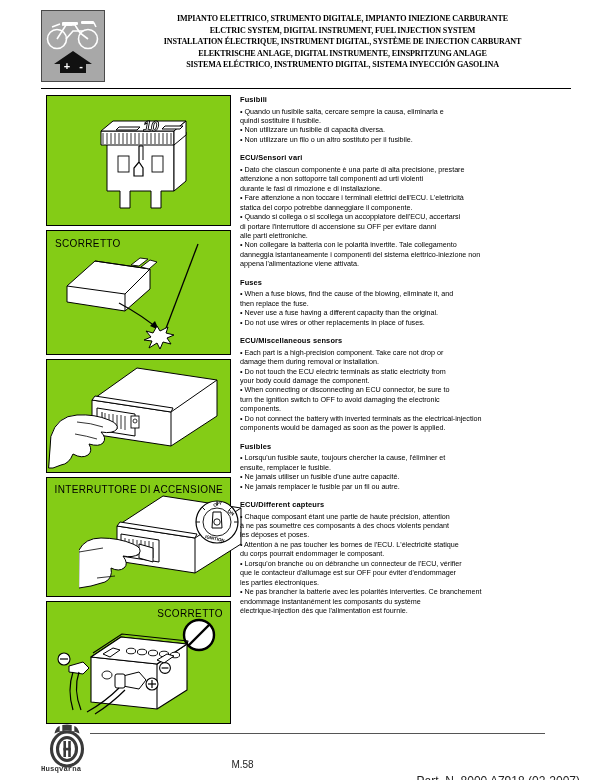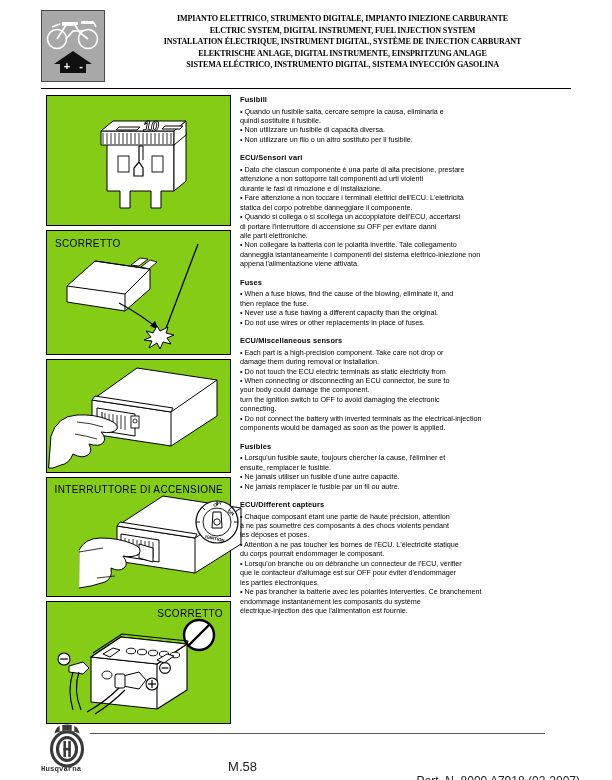--- a/index.html
+++ b/index.html
@@ -90,21 +90,21 @@
     width: 46px; height: 48px;
   }
   .husq-name {
     position: absolute; left: 41px; top: 765px;
     font-size: 7.3px; font-weight: bold; color: #333;
     letter-spacing: 0.1px;
     font-family: Liberation Mono, monospace;
   }
   .foot-page {
     position: absolute; left: 0; top: 759px; width: 485px;
-    text-align: center; font-size: 13px; color: #222;
+    text-align: center; font-size: 10px; color: #222;
   }
   .foot-part {
     position: absolute; right: 32px; top: 774px;
     font-size: 12px; color: #222;
   }
 </style>
 </head>
 <body>
 
 <div class="page">
@@ -403,24 +403,24 @@
       <p>then replace the fuse.</p>
       <p>• Never use a fuse having a different capacity than the original.</p>
       <p>• Do not use wires or other replacements in place of fuses.</p>
     </div>
 
     <div class="sec">
       <h3>ECU/Miscellaneous sensors</h3>
       <p>• Each part is a high-precision component. Take care not drop or</p>
       <p>damage them during removal or installation.</p>
       <p>• Do not touch the ECU electric terminals as static electricity from</p>
+      <p>your body could damage the component.</p>
       <p>• When connecting or disconnecting an ECU connector, be sure to</p>
-      <p>your body could damage the component.</p>
       <p>turn the ignition switch to OFF to avoid damaging the electronic</p>
-      <p>connecting.</p>
+      <p>components.</p>
       <p>• Do not connect the battery with inverted terminals as the electrical-injection</p>
       <p>components would be damaged as soon as the power is applied.</p>
     </div>
 
     <div class="sec">
       <h3>Fusibles</h3>
       <p>• Lorsqu'un fusible saute, toujours chercher la cause, l'éliminer et</p>
       <p>ensuite, remplacer le fusible.</p>
       <p>• Ne jamais utiliser un fusible d'une autre capacité.</p>
       <p>• Ne jamais remplacer le fusible par un fil ou autre.</p>

